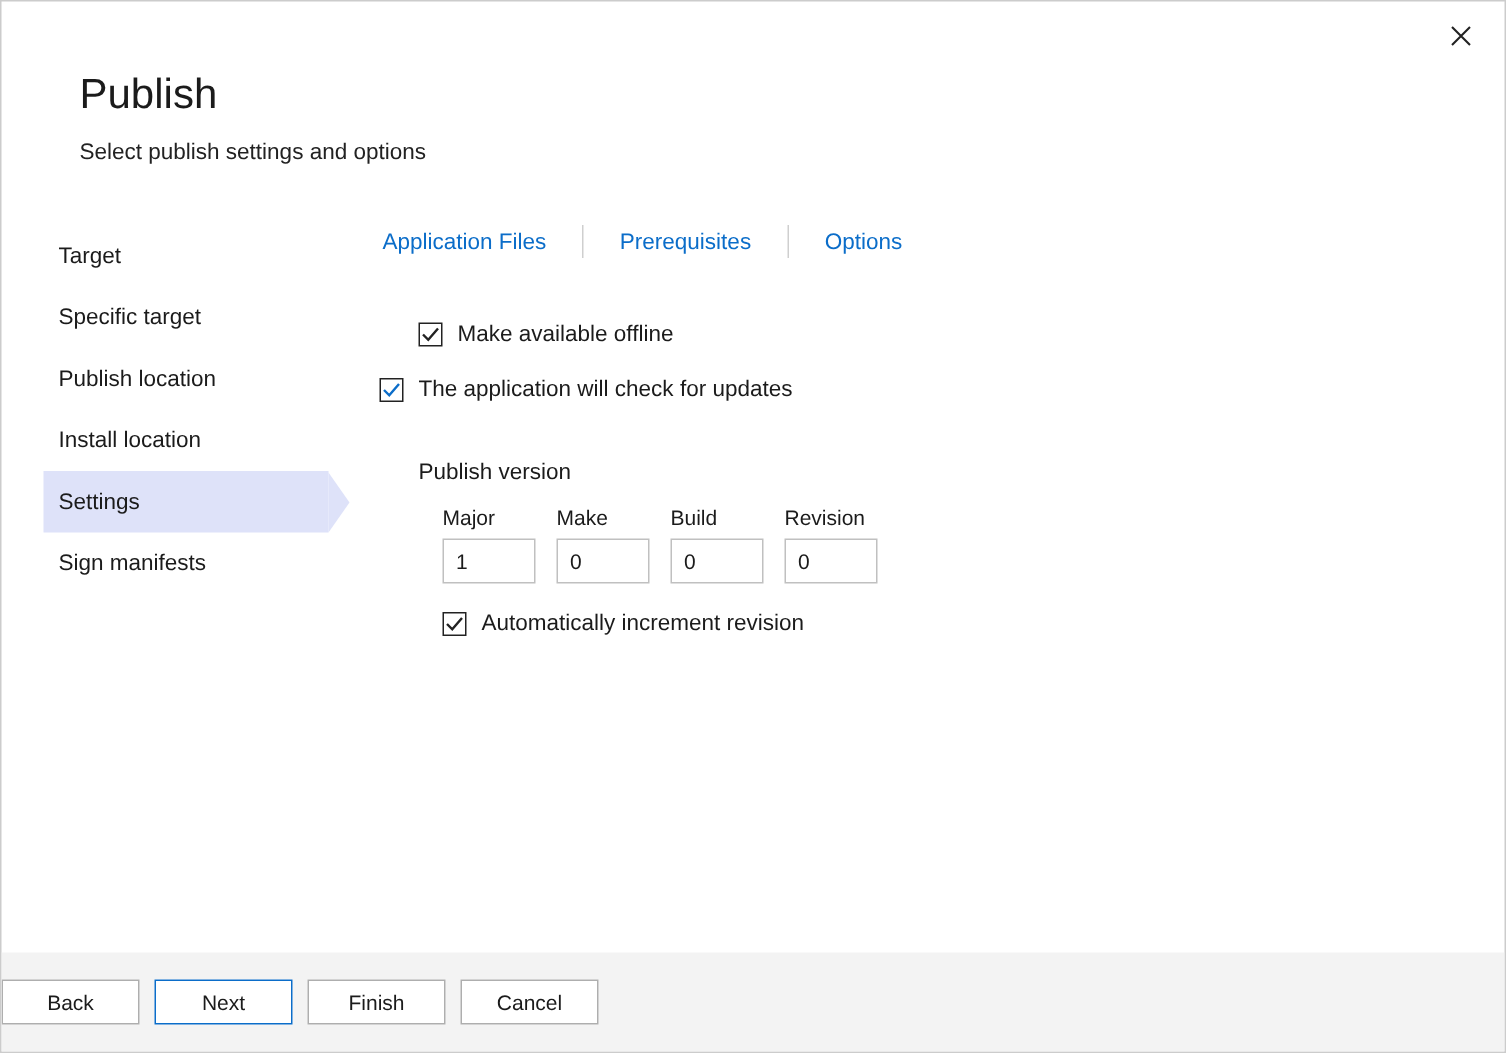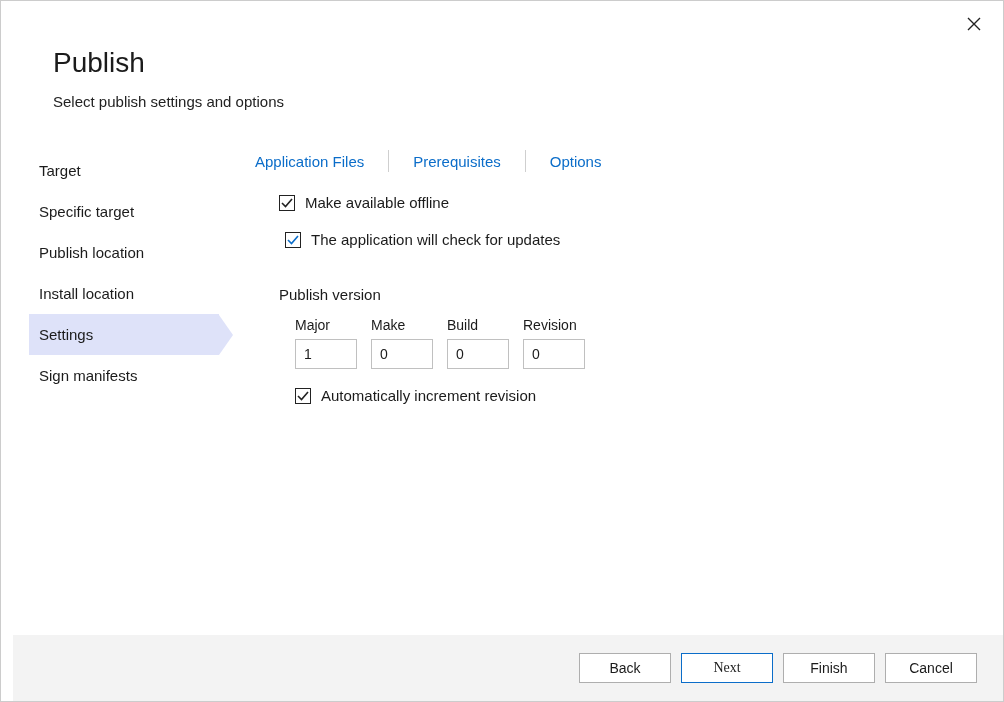--- a/index.html
+++ b/index.html
@@ -71,21 +71,21 @@
       border-top: 20px solid transparent;
       border-bottom: 20px solid transparent;
     }
     .main {
       flex: 1;
       padding-left: 30px;
     }
     .top-links {
       display: flex;
       align-items: center;
-      margin-bottom: 22px;
+      margin-bottom: 42px;
     }
     .top-link {
       color: #0b6dc9;
       font-size: 15px;
       cursor: pointer;
       padding: 0 6px;
     }
     .vsep {
       width: 1px;
       height: 22px;
@@ -107,21 +107,21 @@
       justify-content: center;
       cursor: pointer;
       flex: none;
     }
     .chk svg { width: 12px; height: 12px; }
     .chk-label {
       font-size: 15px;
       color: #1b1b1b;
     }
     .indent-1 { margin-left: 30px; }
-    .indent-2 { margin-left: 36px; text-align: center; }
+    .indent-2 { margin-left: 4px; text-align: center; }
     .sub-row { margin-top: -2px; margin-bottom: 12px; }
     .update-link {
       color: #0b6dc9;
       font-size: 15px;
       cursor: pointer;
       margin-left: 50px;
     }
     .section-label {
       font-size: 15px;
       color: #1b1b1b;
@@ -152,46 +152,44 @@
       font-size: 14px;
       color: #1b1b1b;
     }
     .auto-inc-row {
       margin-left: 46px;
       display: flex;
       align-items: center;
     }
     .footer {
       position: absolute;
-      left: 12px;
+      left: 0;
       right: 0;
       bottom: 0;
       height: 66px;
       background: #f3f3f3;
       display: flex;
       align-items: center;
-      justify-content: flex-end;
       padding-right: 26px;
       gap: 10px;
     }
     .btn {
       width: 92px;
       height: 30px;
       background: #fff;
       border: 1px solid #aeaeae;
       font-size: 14px;
       color: #1b1b1b;
       cursor: pointer;
       display: inline-flex;
       align-items: center;
       justify-content: center;
     }
     .btn.primary {
       border-color: #0b6dc9;
-      font-family: Liberation Serif, serif;
     }
     .blue-check svg path { stroke: #0b6dc9; }
   </style>
 </head>
 <body>
 
 <div class="close-btn">
   <svg width="14" height="14" viewBox="0 0 14 14">
       <path d="M1 1 L13 13 M13 1 L1 13" stroke="#222" stroke-width="1.4" fill="none"></path>
     </svg>

